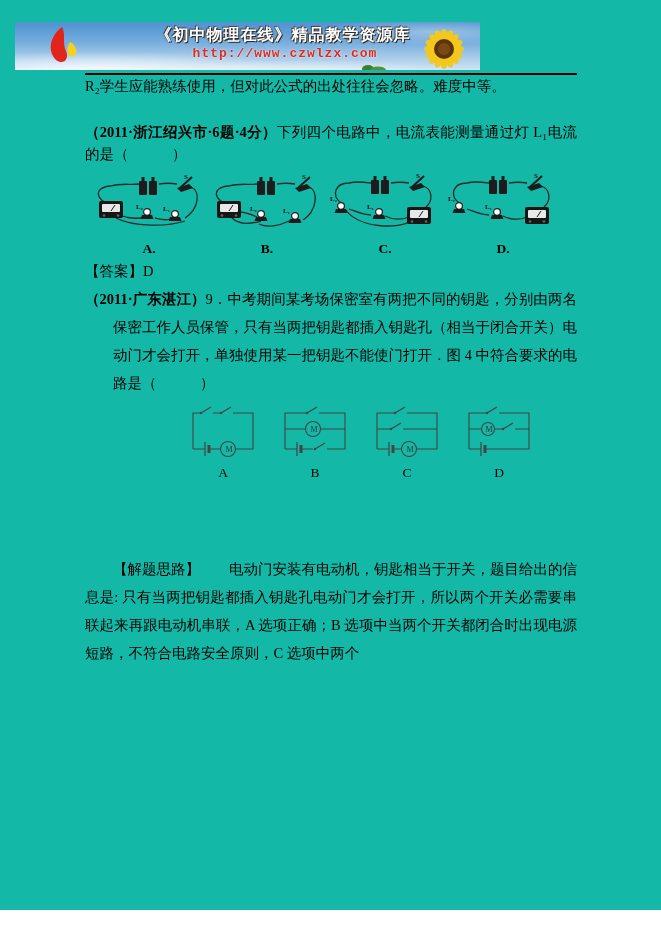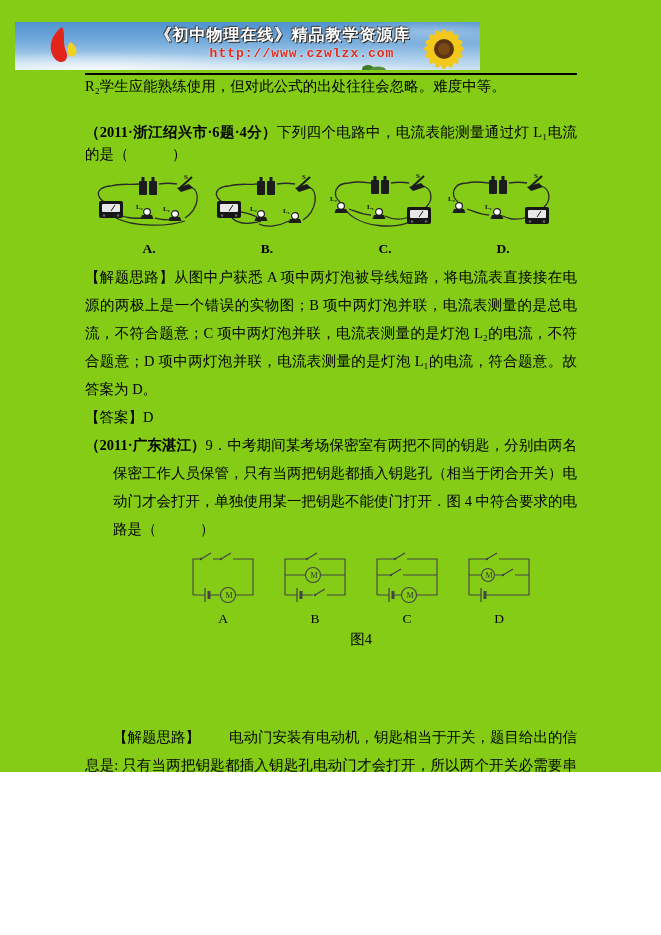--- a/index.html
+++ b/index.html
@@ -1,37 +1,37 @@
 <!DOCTYPE html>
 <html><head>
 <meta charset="utf-8">
 <style>
   html,body{margin:0;padding:0;background:#fff;}
   .page{
-    position:relative;width:661px;height:772px;background:#84cc16;overflow:hidden;
+    position:relative;width:661px;height:910px;background:#14b8a6;overflow:hidden;
     font-family:"Liberation Serif","DejaVu Serif",serif;color:#000;
   }
   .content{margin:0 84px 0 85px;}
   
   .banner-wrap{padding-top:22px;}
   .banner{
     position:relative;height:48px;width:465px;margin-left:15px;overflow:hidden;
     background:
       radial-gradient(60% 55% at 18% 100%, rgba(255,255,255,.85), rgba(255,255,255,0) 70%),
       radial-gradient(50% 45% at 62% 110%, rgba(255,255,255,.7), rgba(255,255,255,0) 70%),
       radial-gradient(40% 40% at 90% 20%, rgba(255,255,255,.35), rgba(255,255,255,0) 70%),
       linear-gradient(180deg,#4e92cf 0%,#74abdc 40%,#a9cdea 75%,#cfe3f2 100%);
   }
   .banner .site-title{
     position:absolute;left:118px;top:3px;width:300px;text-align:center;
     color:#fff;font-weight:bold;font-size:16px;letter-spacing:1px;white-space:nowrap;
     text-shadow:1px 1px 0 #2b2b2b,-1px -1px 0 #4a4a4a,0 0 2px #333;
   }
   .banner .site-url{
-    position:absolute;left:157px;top:24px;width:260px;text-align:center;
+    position:absolute;left:140px;top:24px;width:260px;text-align:center;
     color:#e02a1c;font-weight:bold;font-size:13px;letter-spacing:1px;white-space:nowrap;
     font-family:"Liberation Mono","DejaVu Sans Mono",monospace;
     text-shadow:0 0 2px rgba(255,255,255,.9);
   }
   .logo{position:absolute;left:28px;top:3px;}
   .sunflower{position:absolute;right:10px;bottom:-6px;}
   .foliage{position:absolute;right:92px;bottom:-3px;}
   .head-rule{border-bottom:2px solid #000;margin-top:3px;}
   
   p{margin:0;font-size:14.5px;line-height:28px;text-align:justify;}
@@ -204,21 +204,20 @@
           <use href="#lampsym" x="8" y="30"></use>
           <text class="sk-label" x="3" y="28">L₂</text>
           <use href="#lampsym" x="46" y="36"></use>
           <text class="sk-label" x="40" y="36">L₁</text>
           <use href="#ammeter" x="80" y="34"></use>
         </svg>
         <div class="optlabel">D.</div>
       </div>
     </div>
 
-    <p class="a1">【解题思路】从图中户获悉 A 项中两灯泡被导线短路，将电流表直接接在电源的两极上是一个错误的实物图；B 项中两灯泡并联，电流表测量的是总电流，不符合题意；C 项中两灯泡并联，电流表测量的是灯泡 L₂的电流，不符合题意；D 项中两灯泡并联，电流表测量的是灯泡 L₁的电流，符合题意。故答案为 D。</p>
     <p>【答案】D</p>
 
     <p class="q2stem"><span class="tag">（2011·广东湛江）</span><span>9．中考期间某考场保密室有两把不同的钥匙，分别由两名保密工作人员保管，只有当两把钥匙都插入钥匙孔（相当于闭合开关）电动门才会打开，单独使用某一把钥匙不能使门打开．图 4 中符合要求的电路是（　　　）</span></p>
 
     <div class="fig2">
       <div class="fig2-row">
 
         <div class="figblock schem">
           <svg width="76" height="58" viewBox="0 0 76 58">
             <g fill="none" stroke="#444" stroke-width="1.1">
@@ -283,19 +282,18 @@
             </g>
             <circle cx="26" cy="10" r="1.2" fill="#444"></circle>
               <circle cx="42" cy="26" r="1.2" fill="#444"></circle>
             <line x1="20" y1="39" x2="20" y2="53" stroke="#444" stroke-width="1.2"></line>
             <line x1="24" y1="42" x2="24" y2="50" stroke="#444" stroke-width="3"></line>
             <text class="mtext" x="24.5" y="29">M</text>
           </svg>
           <div class="optlabel">D</div>
         </div>
       </div>
-      <div class="figcaption">图4</div>
     </div>
 
     <p class="a2">【解题思路】　　电动门安装有电动机，钥匙相当于开关，题目给出的信息是: 只有当两把钥匙都插入钥匙孔电动门才会打开，所以两个开关必需要串联起来再跟电动机串联，A 选项正确；B 选项中当两个开关都闭合时出现电源短路，不符合电路安全原则，C 选项中两个</p>
 
   </div>
 </div>
 
 </body></html>

